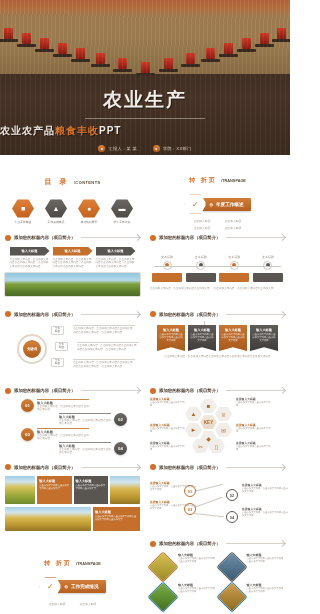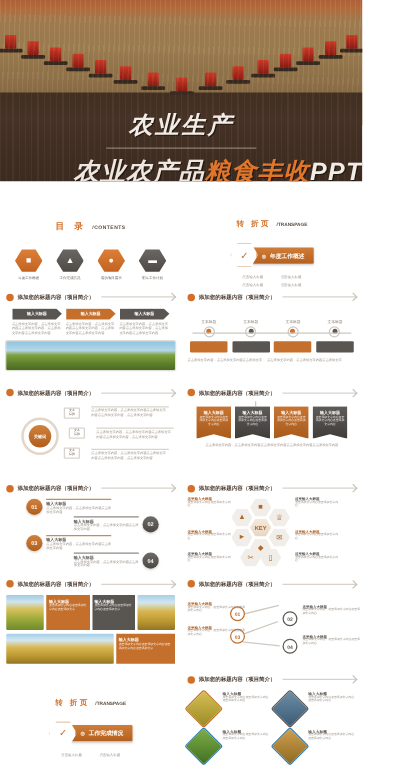--- a/index.html
+++ b/index.html
@@ -33,37 +33,36 @@
   .combine {
     position:absolute; width:9px; height:11px; border-radius:1px;
     background:linear-gradient(180deg,#d33b27,#8d1d14);
     box-shadow:0 4px 2px -2px rgba(0,0,0,.45);
   }
   .combine::after{
     content:""; position:absolute; left:-5px; bottom:-3px; width:19px; height:3px;
     background:#3a2a20; border-radius:1px;
   }
   .hero-band {
-    position:absolute; left:0; top:74px; width:290px; height:71px;
+    position:absolute; left:0; top:74px; width:290px; height:81px;
     background:linear-gradient(180deg, rgba(62,45,33,.92) 0%, #4a3528 28%, #3f2d21 100%);
     overflow:hidden;
-    font-style:italic;
   }
   .hero-band::before{
     content:""; position:absolute; inset:0;
     background-image:repeating-linear-gradient(90deg, rgba(255,255,255,.03) 0 1px, rgba(0,0,0,.06) 1px 5px);
   }
   .hero-title {
     position:relative; text-align:center; color:#f2ece6;
     font-size:19px; font-weight:bold; letter-spacing:2px;
     padding-top:13px; text-shadow:1px 1px 0 rgba(0,0,0,.5);
   }
   .hero-rule { position:relative; width:120px; height:1px; background:rgba(235,225,215,.45); margin:5px auto 0; }
   .hero-sub {
-    position:relative; text-align:right; font-size:20px; font-weight:bold;
+    position:relative; text-align:left; font-size:10px; font-weight:bold;
     letter-spacing:1px; margin-top:5px; color:#efe7df;
     text-shadow:1px 1px 0 rgba(0,0,0,.45);
   }
   .hero-sub .hl { color:#e0762b; }
   .hero-sub .ppt { color:#f2ece6; }
   .hero-meta { position:relative; display:flex; justify-content:center; gap:16px; margin-top:7px; }
   .meta-chip { display:flex; align-items:center; gap:3px; font-size:4.2px; color:#ddd2c6; letter-spacing:.3px; }
   .meta-dot {
     width:7px; height:7px; border-radius:50%;
     background:linear-gradient(180deg,#d98234,#b45f1e);

